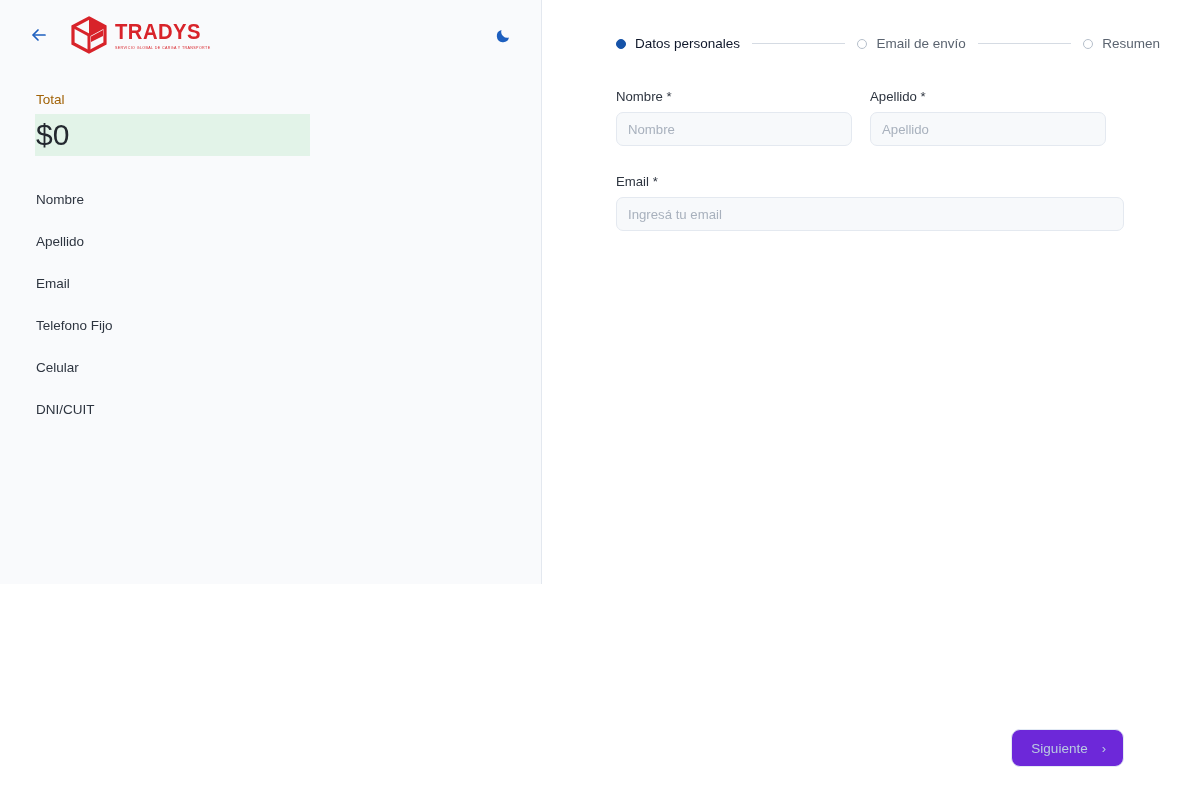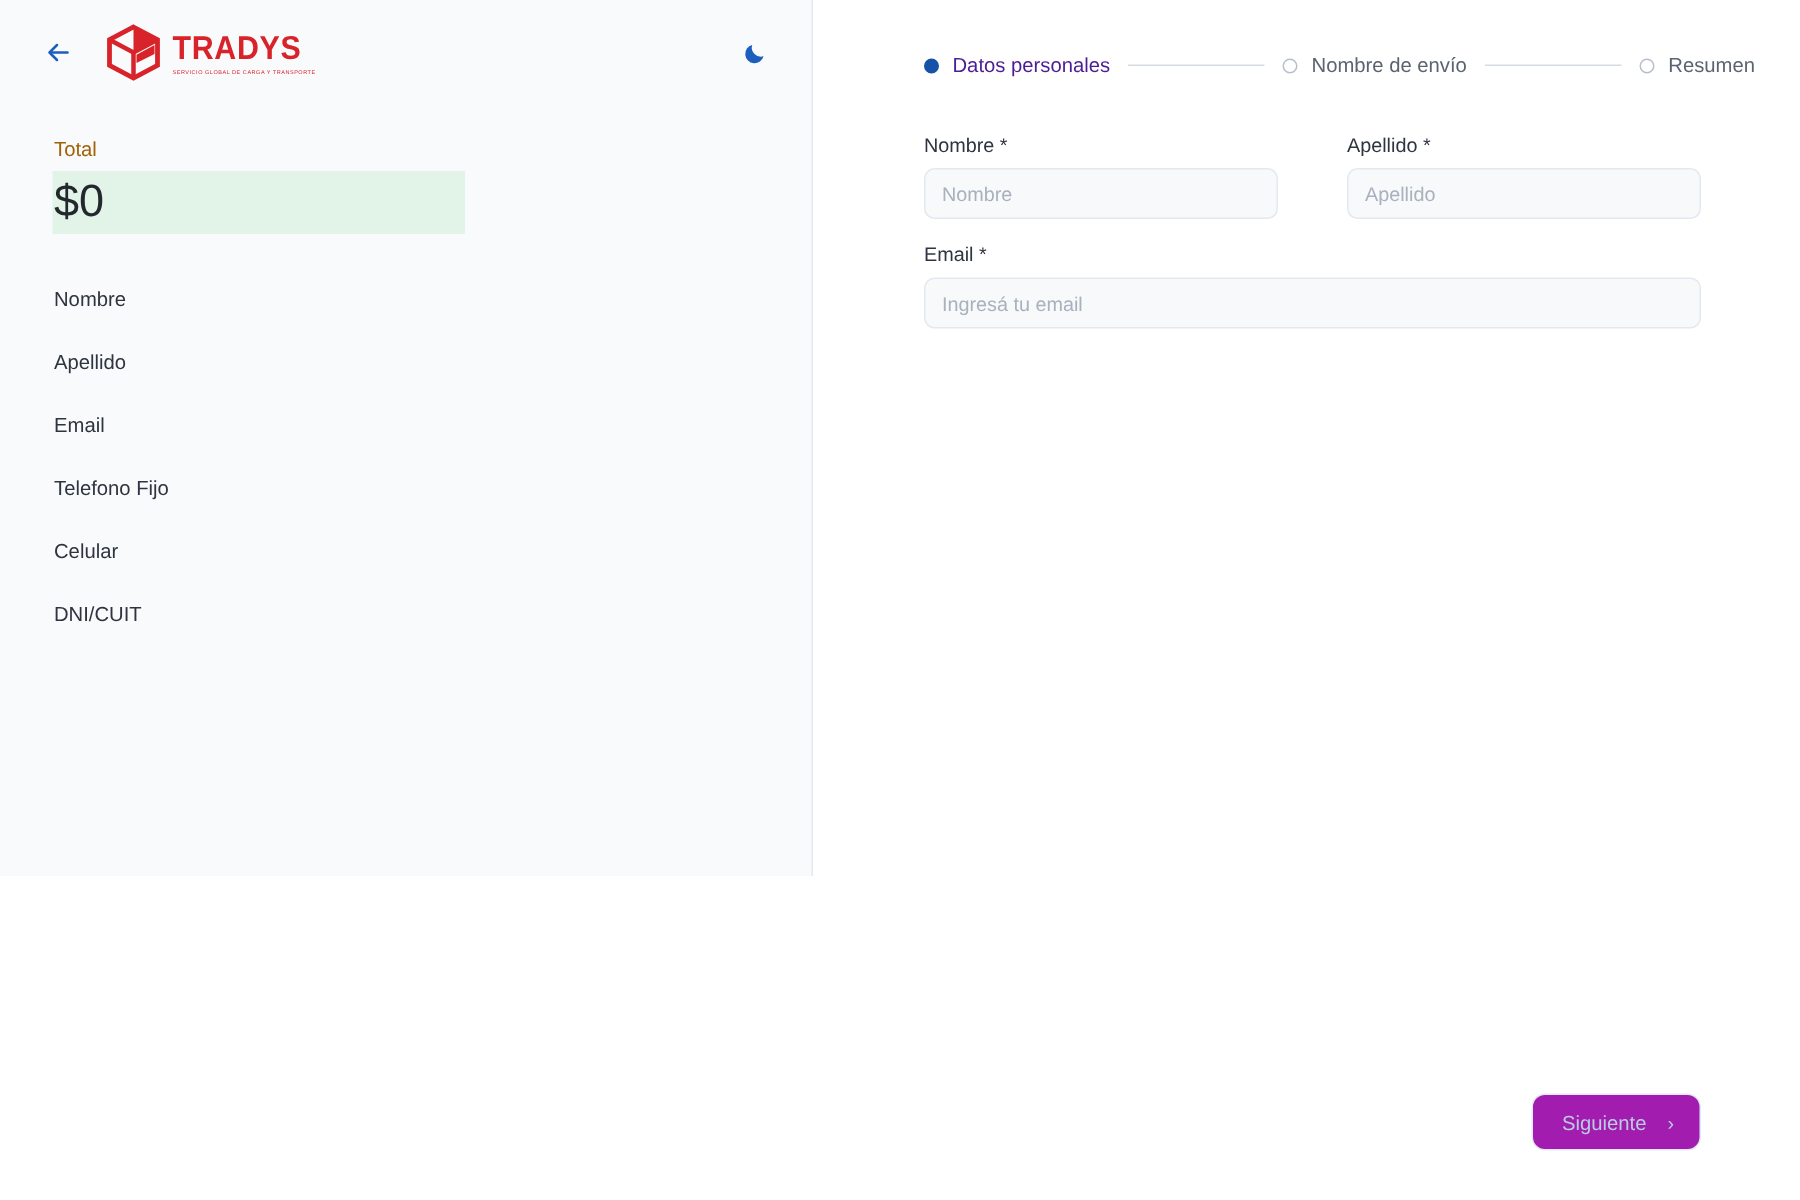--- a/index.html
+++ b/index.html
@@ -137,36 +137,36 @@
   }
   .step.active .step-dot {
     background: #1653a8;
     border-color: #1653a8;
   }
   .step-label {
     font-size: 13.5px;
     color: #5b6470;
     white-space: nowrap;
   }
-  .step.active .step-label { color: #4c1d95; }
+  .step.active .step-label { color: #0f172a; }
   .step-line {
     flex: 1 1 auto;
     height: 1px;
     background: #d5dbe3;
     margin: 0 12px;
     min-width: 40px;
   }
 
   .form {
     padding: 38px 76px 0 74px;
   }
   .row {
     display: flex;
-    gap: 46px;
-    margin-bottom: 16px;
+    gap: 18px;
+    margin-bottom: 28px;
   }
   .field { display: flex; flex-direction: column; }
   .field.half { width: 236px; flex: 0 0 236px; }
   .field.full { width: 100%; flex: 1 1 auto; }
   .field-label {
     font-size: 13.2px;
     color: #2e3540;
     margin-bottom: 8px;
   }
   .req { color: #2e3540; }
@@ -189,21 +189,21 @@
     right: 76px;
     bottom: 33px;
   }
   .next-btn {
     display: flex;
     align-items: center;
     gap: 14px;
     height: 38px;
     padding: 0 17px 0 19px;
     border-radius: 9px;
-    background: #a21caf;
+    background: #6d28d9;
     border: 1px solid #e2eaf4;
     color: #b9cbe0;
     font-size: 13.5px;
     font-family: "Liberation Sans", sans-serif;
     cursor: default;
   }
   .next-chevron { font-size: 13px; color: #b9cbe0; line-height: 1; }
 </style>
 </head>
 <body>
@@ -264,21 +264,21 @@
   <main class="main">
 
     <nav class="stepper">
       <div class="step active">
         <span class="step-dot"></span>
         <span class="step-label">Datos personales</span>
       </div>
       <div class="step-line"></div>
       <div class="step">
         <span class="step-dot"></span>
-        <span class="step-label">Nombre de envío</span>
+        <span class="step-label">Email de envío</span>
       </div>
       <div class="step-line"></div>
       <div class="step">
         <span class="step-dot"></span>
         <span class="step-label">Resumen</span>
       </div>
     </nav>
 
     <form class="form">
 

